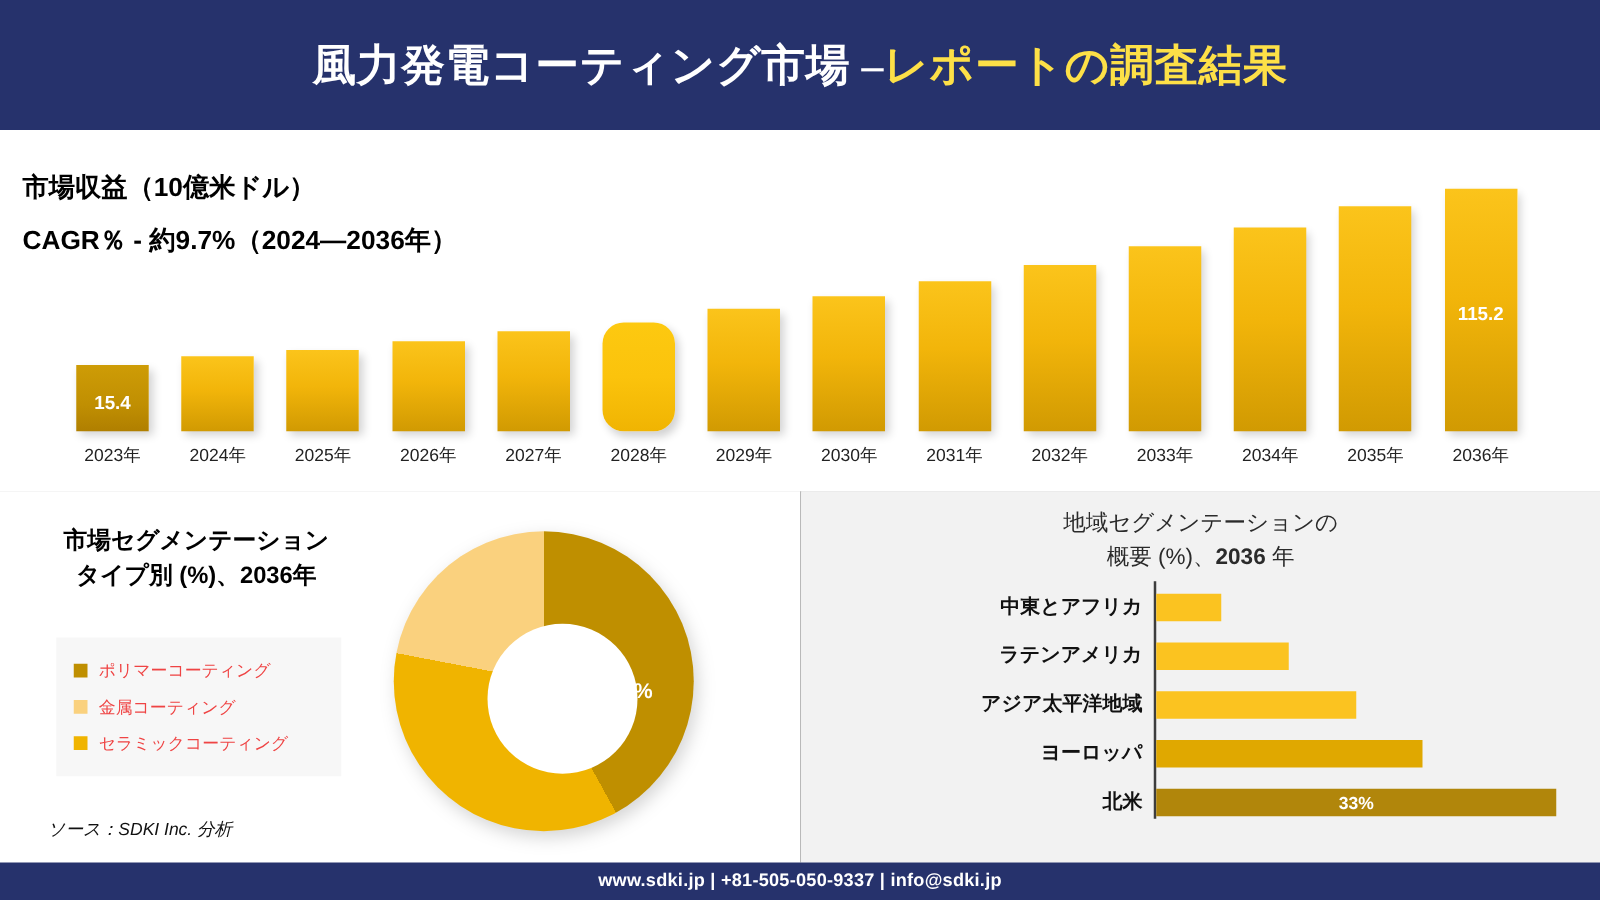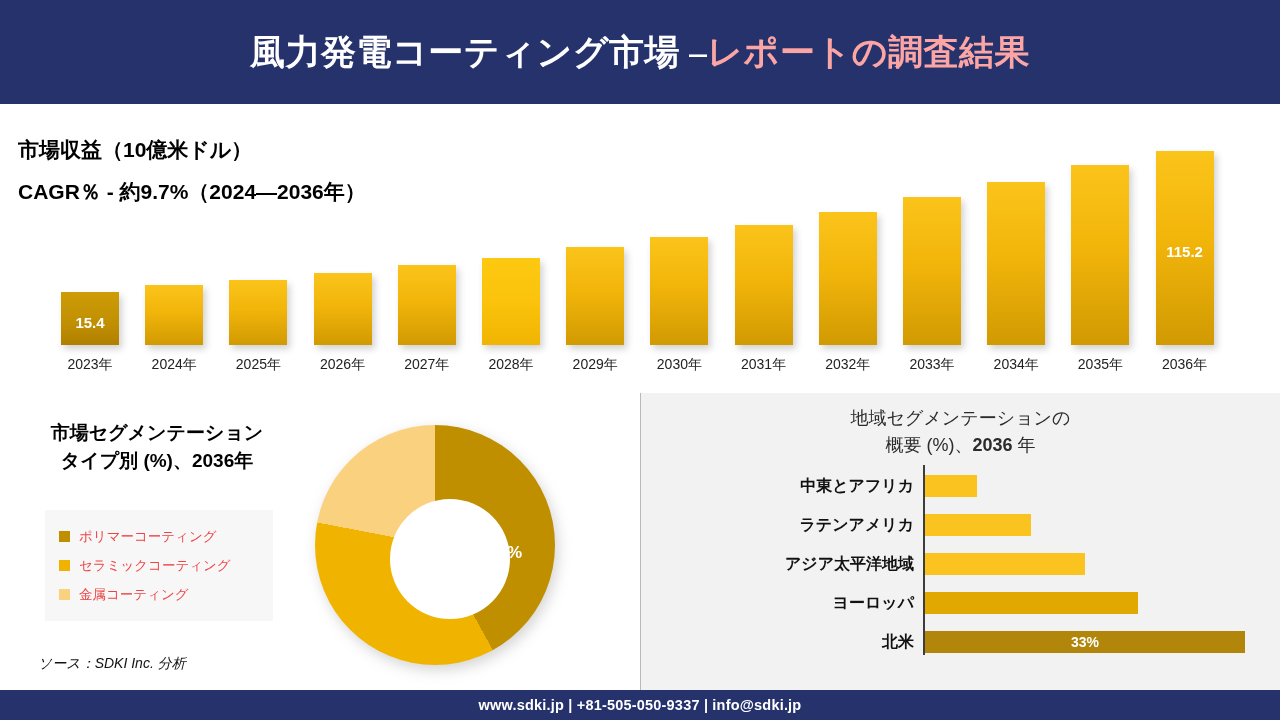--- a/index.html
+++ b/index.html
@@ -14,41 +14,41 @@
   
   .header{
     position:absolute;left:0;top:0;width:1280px;height:104px;
     background:#26326C;
     display:flex;align-items:center;justify-content:center;
   }
   .header-title{
     font-size:35px;font-weight:bold;letter-spacing:.5px;white-space:nowrap;
   }
   .header-title .w{color:#ffffff;font-family:Liberation Serif, serif;}
-  .header-title .g{color:#fca5a5;}
+  .header-title .g{color:#fde047;}
 
   
   .top-section{
     position:absolute;left:0;top:104px;width:1280px;height:289px;
     background:#ffffff;
     border-bottom:1px solid #c9c9c9;
   }
   .top-heading{position:absolute;left:18px;top:32px;}
   .top-heading .line1{font-size:21px;font-weight:bold;color:#000;}
   .top-heading .line2{font-size:21px;font-weight:bold;color:#000;margin-top:14px;}
 
   .bars{position:absolute;left:0;top:0;width:1280px;height:289px;}
   .bar-col{position:absolute;bottom:48px;width:58px;}
   .bar{
     position:relative;width:58px;
     background:linear-gradient(180deg,#FBC41B 0%,#F2B50A 45%,#D19A02 100%);
     box-shadow:3px 4px 7px rgba(0,0,0,.18);
   }
   .bar.first{background:linear-gradient(180deg,#CE9C06 0%,#C08F02 60%,#B07F00 100%);}
-  .bar.bright{background:linear-gradient(180deg,#FDC910 0%,#FBC30C 50%,#F0B402 100%);}
+  .bar.bright{background:linear-gradient(180deg,#FDC910 0%,#FBC30C 50%,#F0B402 100%);border-radius:17px;}
   .bar-val{
     position:absolute;left:0;width:58px;text-align:center;
     color:#ffffff;font-size:15px;font-weight:bold;
   }
   .bar-lbl{
     position:absolute;left:-6px;width:70px;top:100%;margin-top:11px;
     text-align:center;font-size:14px;color:#222;white-space:nowrap;
   }
 
   
@@ -216,26 +216,26 @@
       <div>市場セグメンテーション</div>
       <div>タイプ別 (%)、2036年</div>
     </div>
 
     <div class="legend" id="legend">
         <div class="legend-item">
           <span class="legend-sw" style="background: rgb(191, 143, 0);"></span>
           <span class="legend-tx">ポリマーコーティング</span>
         </div>
         <div class="legend-item">
+          <span class="legend-sw" style="background: rgb(250, 209, 126);"></span>
+          <span class="legend-tx">金属コーティング</span>
+        </div>
+        <div class="legend-item">
           <span class="legend-sw" style="background: rgb(240, 180, 0);"></span>
           <span class="legend-tx">セラミックコーティング</span>
-        </div>
-        <div class="legend-item">
-          <span class="legend-sw" style="background: rgb(250, 209, 126);"></span>
-          <span class="legend-tx">金属コーティング</span>
         </div>
       </div>
 
     <div class="donut-wrap">
       <div class="donut" id="donut" style="background: conic-gradient(rgb(191, 143, 0) 0deg, rgb(191, 143, 0) 151.2deg, rgb(240, 180, 0) 151.2deg, rgb(240, 180, 0) 280.8deg, rgb(250, 209, 126) 280.8deg, rgb(250, 209, 126) 360deg);">
         <div class="donut-hole"></div>
       </div>
       <div class="donut-lbl">42%</div>
     </div>
 

